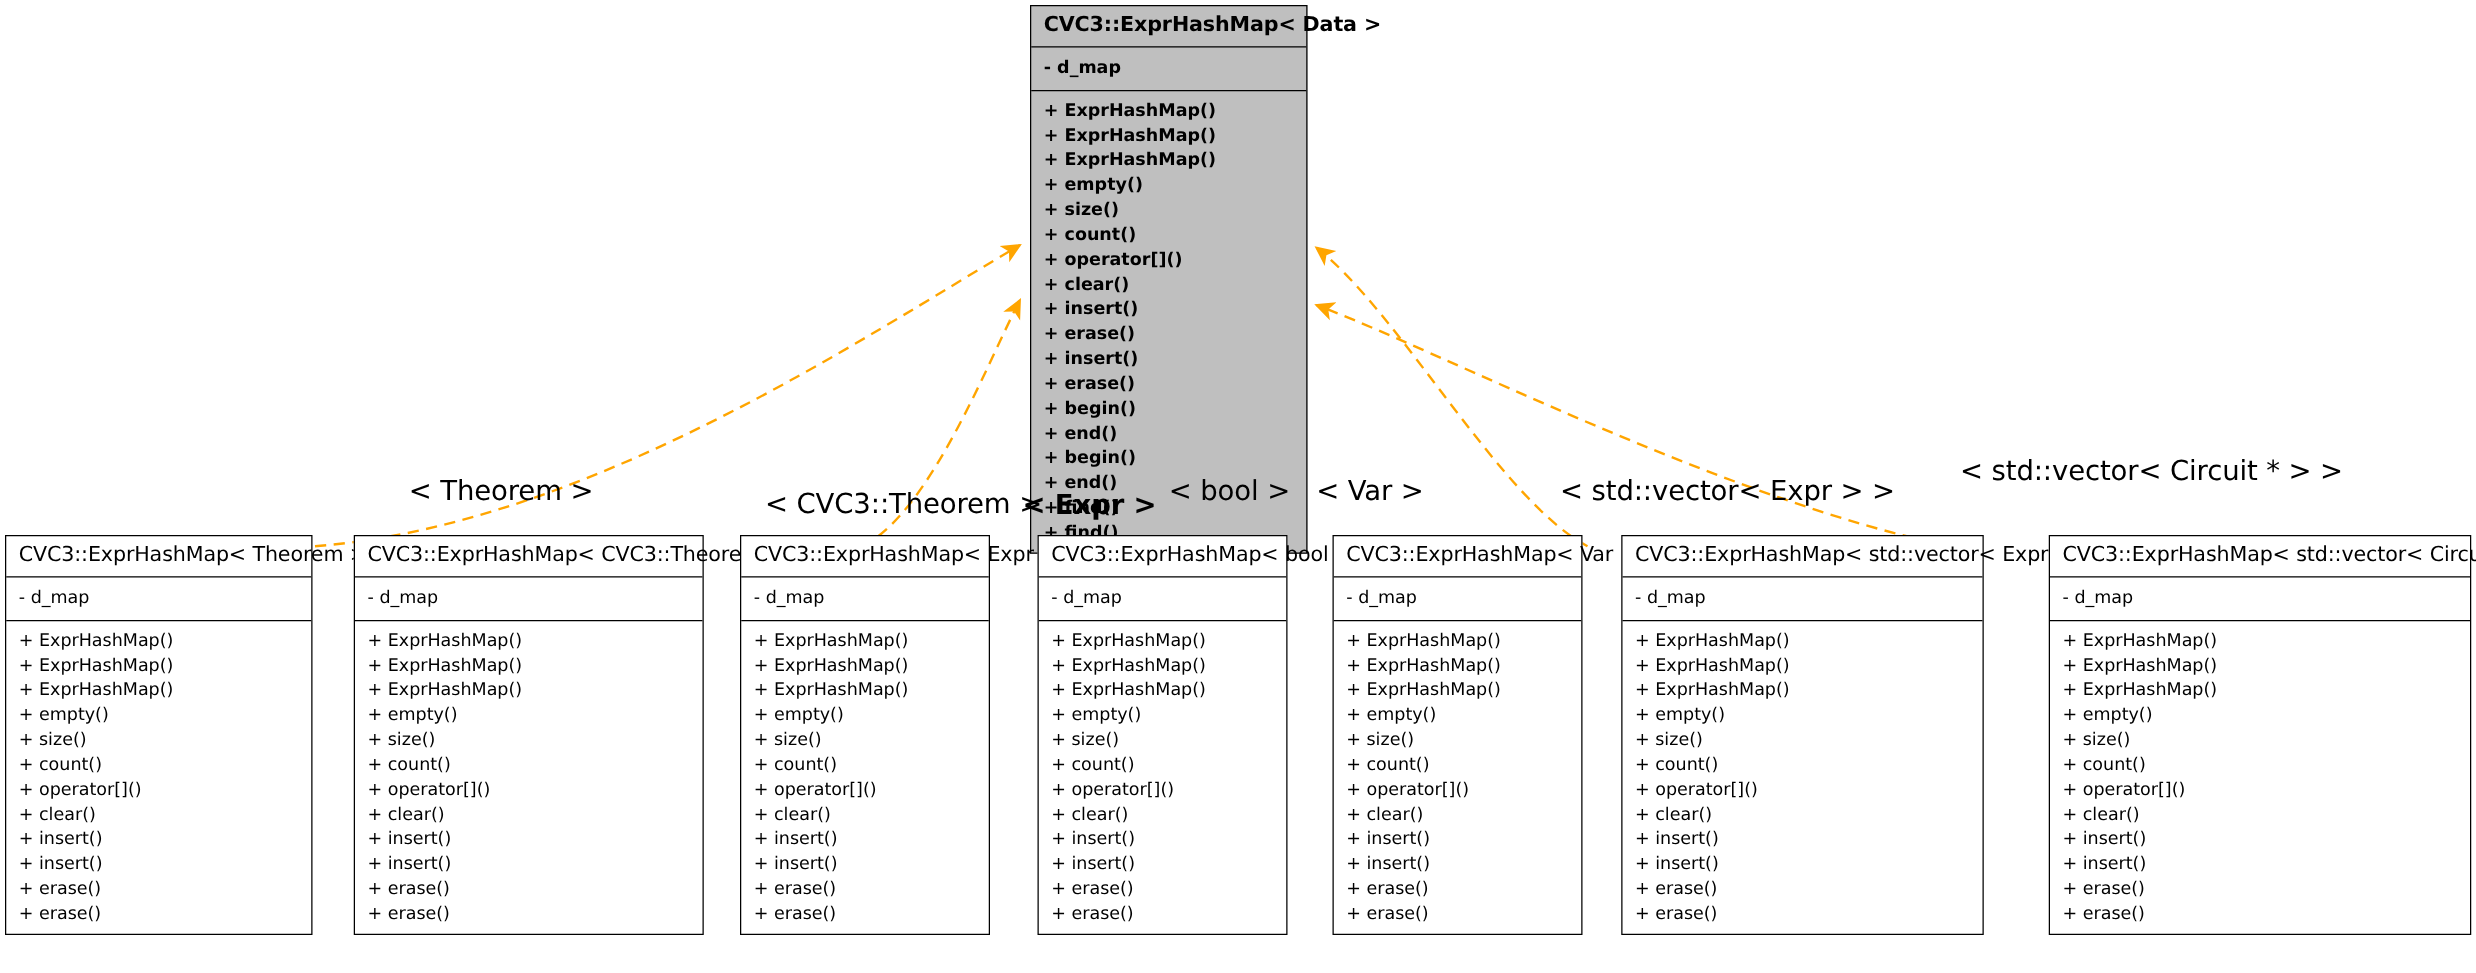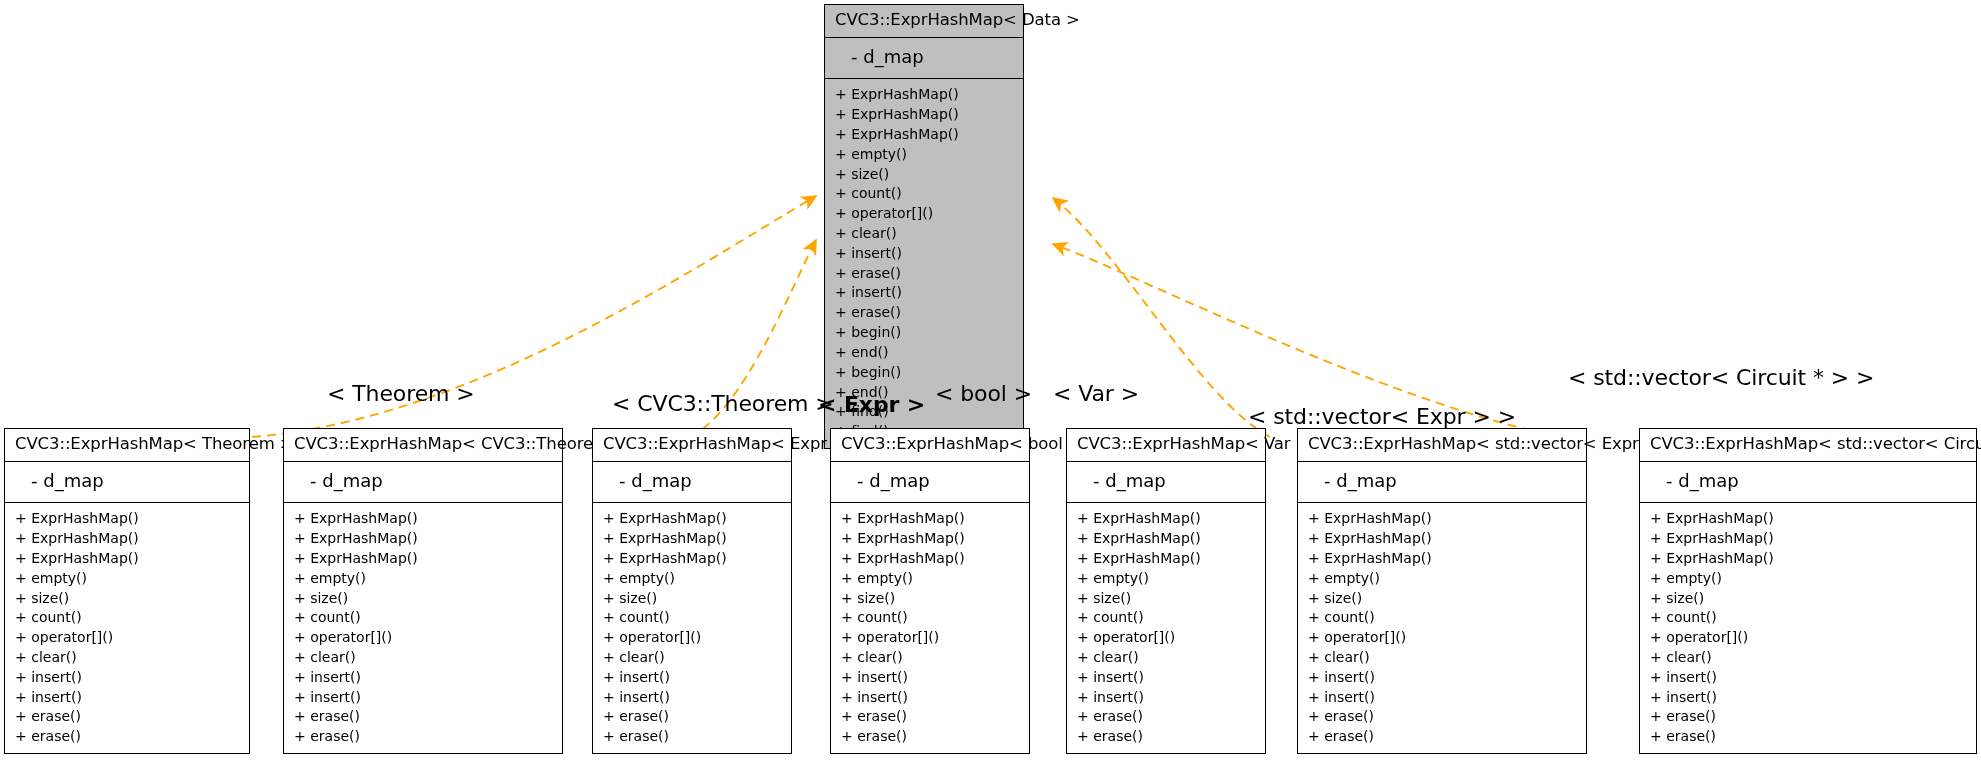--- a/index.html
+++ b/index.html
@@ -45,24 +45,24 @@
     padding: 7px 10px 8px 10px;
     text-align: center;
     white-space: nowrap;
     font-size: 16.5px;
     color: #000000;
     border-bottom: 1.6px solid #000000;
     letter-spacing: -0.1px;
   }
   .cls-attrs {
     box-sizing: border-box;
-    padding: 7px 10px 8px 26px;
+    padding: 7px 10px 8px 10px;
     border-bottom: 1.6px solid #000000;
     color: #000000;
-    font-size: 18px;
+    font-size: 14px;
     white-space: nowrap;
   }
   .cls-ops {
     box-sizing: border-box;
     padding: 6px 10px 6px 10px;
     color: #000000;
     font-size: 14px;
     white-space: nowrap;
   }
   .member {
@@ -102,21 +102,21 @@
       <path d="M 934 437 L 934 349"></path>
 
       <path d="M 1005 437 C 1000 410 996 380 992 349"></path>
 
       <path d="M 1270 437 C 1200 400 1120 250 1053 198"></path>
 
       <path d="M 1560 437 C 1380 400 1150 280 1053 244"></path>
     </g>
   </svg>
 
-  <div class="uml-class base" style="left:824px; top:4px; width:200px;">
+  <div class="uml-class base" style="left:824px; top:4px; width:222px;font-weight:bold;">
     <div class="cls-name">CVC3::ExprHashMap&lt; Data &gt;</div>
     <div class="cls-attrs">
       <div class="member">- d_map</div>
     </div>
     <div class="cls-ops">
       <div class="member">+ ExprHashMap()</div>
       <div class="member">+ ExprHashMap()</div>
       <div class="member">+ ExprHashMap()</div>
       <div class="member">+ empty()</div>
       <div class="member">+ size()</div>
@@ -134,21 +134,21 @@
       <div class="member">+ find()</div>
       <div class="member">+ find()</div>
     </div>
   </div>
 
   <div class="edge-label" style="left:327px; top:381px;">&lt; Theorem &gt;</div>
   <div class="edge-label" style="left:612px; top:391px;">&lt; CVC3::Theorem &gt;</div>
   <div class="edge-label" style="left:818px; top:392px;font-weight:bold;">&lt; Expr &gt;</div>
   <div class="edge-label" style="left:935px; top:381px;">&lt; bool &gt;</div>
   <div class="edge-label" style="left:1053px; top:381px;text-align:right;">&lt; Var &gt;</div>
-  <div class="edge-label" style="left:1248px; top:381px;margin-top:23px;">&lt; std::vector&lt; Expr &gt; &gt;</div>
+  <div class="edge-label" style="left:1248px; top:381px;">&lt; std::vector&lt; Expr &gt; &gt;</div>
   <div class="edge-label" style="left:1568px; top:365px;">&lt; std::vector&lt; Circuit * &gt; &gt;</div>
 
   <div class="uml-class derived" style="left:4px; top:428px; width:246px;">
     <div class="cls-name">CVC3::ExprHashMap&lt; Theorem &gt;</div>
     <div class="cls-attrs">
       <div class="member">- d_map</div>
     </div>
     <div class="cls-ops ops-list">
         <div class="member">+ ExprHashMap()</div>
         <div class="member">+ ExprHashMap()</div>

